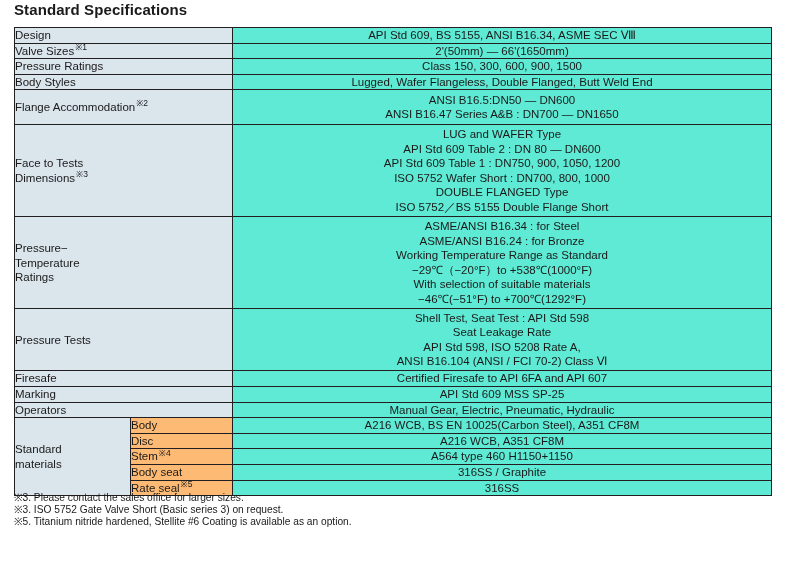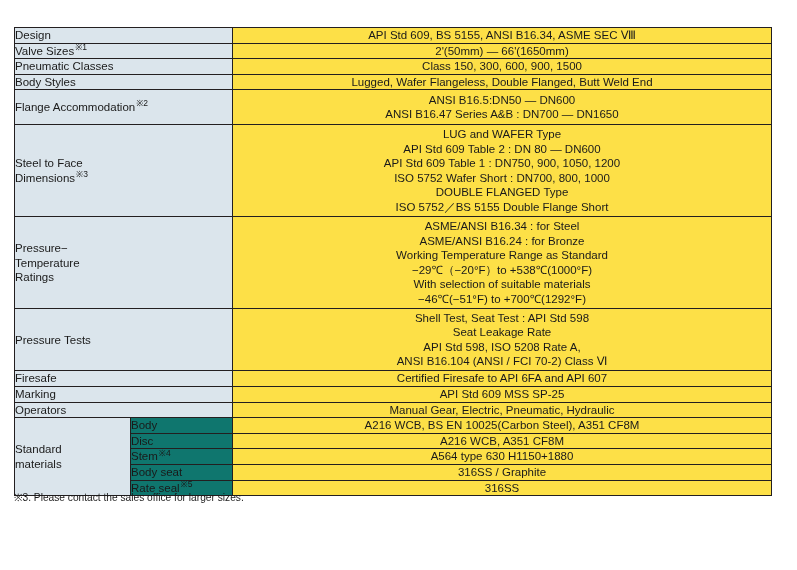--- a/index.html
+++ b/index.html
@@ -41,26 +41,26 @@
     font-size: 11.5px;
     line-height: 14.6px;
     color: #1a1a1a;
   }
   .lbl {
     background: #dbe5ec;
     padding: 2px 0 2px 9px;
     text-align: left;
   }
   .sublbl {
-    background: #0f766e;
+    background: #fdba74;
     padding: 2px 0 2px 9px;
     text-align: left;
   }
   .val {
-    background: #fde047;
+    background: #5eead4;
     text-align: center;
     padding: 2px 4px;
   }
   .thick-top { border-top-width: 2px; }
   .thick-bot { border-bottom-width: 2px; }
   sup.mk {
     font-size: 8.5px;
     vertical-align: super;
     line-height: 0;
     margin-left: 1px;
@@ -75,51 +75,52 @@
     line-height: 12.1px;
     color: #1a1a1a;
   }
   #notes div { white-space: pre; }
 </style>
 </head>
 <body>
 
 <div id="page">
 
+  <div id="title">Standard Specifications</div>
 
   <table id="spec-table">
     <colgroup>
       <col style="width:116px">
       <col style="width:102px">
       <col style="width:539px">
     </colgroup>
     <tbody id="table-body">
         <tr style="height: 15px;">
           <td class="lbl thick-top" colspan="2"><span class="ml">Design</span></td>
           <td class="val thick-top"><span class="ml">API Std 609, BS 5155, ANSI B16.34, ASME SEC Ⅷ</span></td>
         </tr>
         <tr style="height: 15px;">
           <td class="lbl" colspan="2"><span class="ml">Valve Sizes</span><sup class="mk">※1</sup></td>
           <td class="val"><span class="ml">2'(50mm) — 66'(1650mm)</span></td>
         </tr>
         <tr style="height: 15px;">
-          <td class="lbl" colspan="2"><span class="ml">Pneumatic Classes</span></td>
+          <td class="lbl" colspan="2"><span class="ml">Pressure Ratings</span></td>
           <td class="val"><span class="ml">Class 150,  300,  600,  900,  1500</span></td>
         </tr>
         <tr style="height: 15px;">
           <td class="lbl thick-bot" colspan="2"><span class="ml">Body Styles</span></td>
           <td class="val thick-bot"><span class="ml">Lugged, Wafer Flangeless, Double Flanged, Butt Weld End</span></td>
         </tr>
         <tr style="height: 35px;">
           <td class="lbl" colspan="2"><span class="ml">Flange Accommodation</span><sup class="mk">※2</sup></td>
           <td class="val"><span class="ml">ANSI B16.5:DN50 — DN600
 ANSI B16.47 Series A&amp;B : DN700 — DN1650</span></td>
         </tr>
         <tr style="height: 92px;">
-          <td class="lbl" colspan="2"><span class="ml">Steel to Face
+          <td class="lbl" colspan="2"><span class="ml">Face to Tests
 Dimensions</span><sup class="mk">※3</sup></td>
           <td class="val"><span class="ml">LUG and WAFER Type
 API Std 609 Table 2 : DN 80 — DN600
 API Std 609 Table 1 : DN750, 900, 1050, 1200
 ISO 5752 Wafer Short : DN700, 800, 1000
 DOUBLE FLANGED Type
 ISO 5752／BS 5155 Double Flange Short</span></td>
         </tr>
         <tr style="height: 92px;">
           <td class="lbl" colspan="2"><span class="ml">Pressure−
@@ -156,30 +157,32 @@
 materials</span></td>
           <td class="sublbl"><span>Body</span></td>
           <td class="val"><span>A216 WCB, BS EN 10025(Carbon Steel), A351 CF8M</span></td>
         </tr>
         <tr style="height: 15px; margin-left: 20px;">
           <td class="sublbl"><span>Disc</span></td>
           <td class="val"><span>A216 WCB, A351 CF8M</span></td>
         </tr>
         <tr style="height: 15px;">
           <td class="sublbl"><span>Stem</span><sup class="mk">※4</sup></td>
-          <td class="val"><span>A564 type 630 H1150+1880</span></td>
+          <td class="val"><span>A564 type 460 H1150+1150</span></td>
         </tr>
         <tr style="height: 15px;">
           <td class="sublbl"><span>Body seat</span></td>
           <td class="val"><span>316SS / Graphite</span></td>
         </tr>
         <tr style="height: 15px;">
           <td class="sublbl thick-bot"><span>Rate seal</span><sup class="mk">※5</sup></td>
           <td class="val thick-bot"><span>316SS</span></td>
         </tr>
       </tbody>
   </table>
 
   <div id="notes">
       <div>※3. Please contact the sales office for larger sizes.</div>
+      <div>※3. ISO 5752 Gate Valve Short (Basic series 3) on request.</div>
+      <div>※5. Titanium nitride hardened, Stellite #6 Coating is available as an option.</div>
     </div>
 
 </div>
 
 </body></html>

